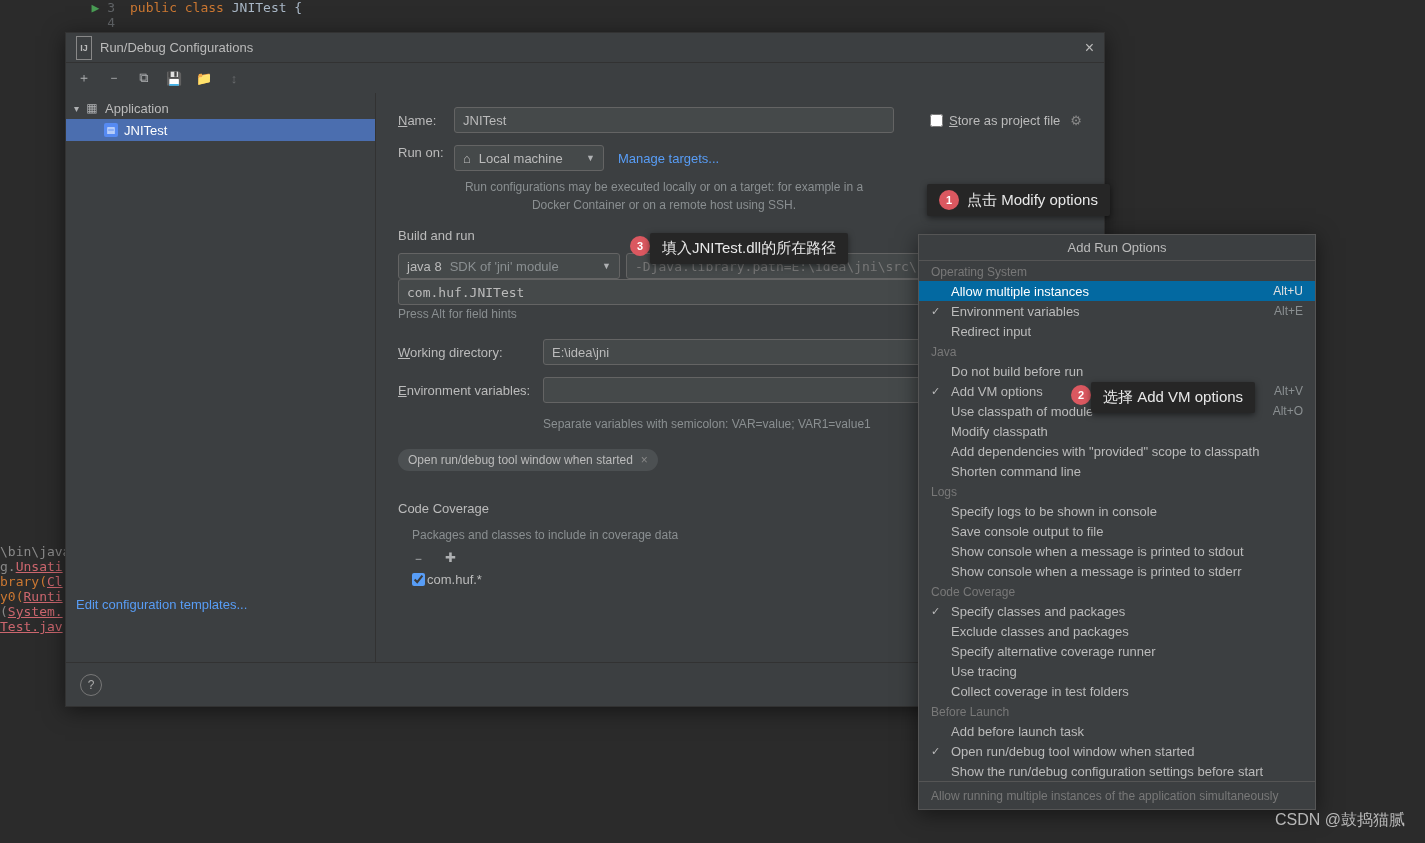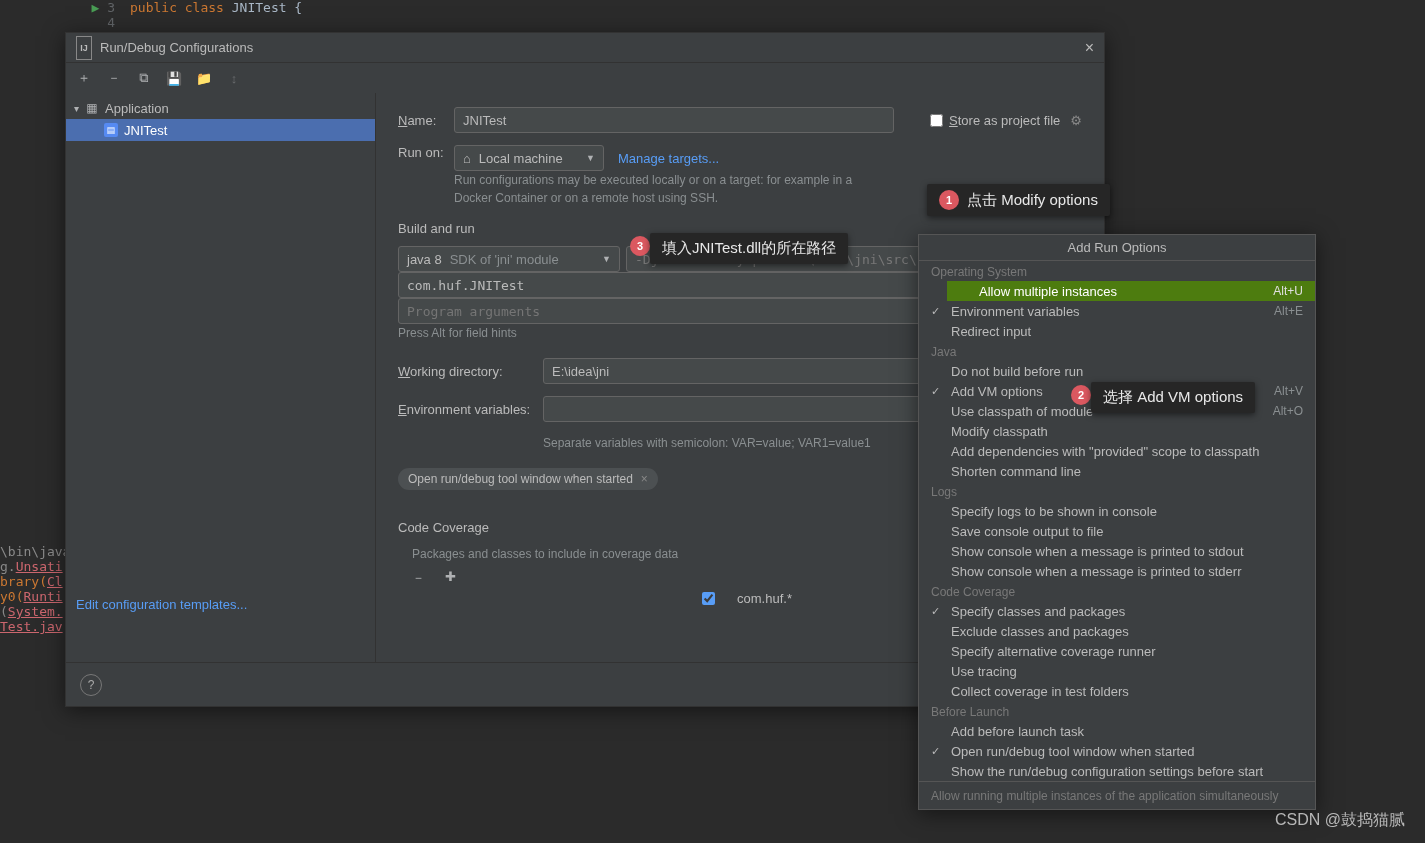--- a/index.html
+++ b/index.html
@@ -94,21 +94,21 @@
   .input-row { display: flex; gap: 6px; }
   .modify-link { color: #589df6; text-decoration: underline; display: inline-flex; align-items: center; gap: 4px; }
   .modify-right { position: absolute; right: 22px; top: 180px; display: flex; align-items: center; gap: 8px; color: #888; }
   .shortcut { color: #888; font-size: 12px; }
   .tag {
     background: #4c5052; border-radius: 12px; padding: 4px 10px; display: inline-flex; align-items: center; gap: 8px;
     color: #bbbbbb; font-size: 12px;
   }
   .tag .x { color: #888; cursor: pointer; }
   .coverage-toolbar { display: flex; gap: 20px; color: #afb1b3; margin: 6px 0 4px 14px; }
-  .coverage-item { display: flex; align-items: center; gap: 22px; margin-left: 14px; justify-content: center; }
+  .coverage-item { display: flex; align-items: center; gap: 2px; margin-left: 14px; }
   .coverage-item input { accent-color: #589df6; }
   .bottombar {
     height: 44px; border-top: 1px solid #323232;
     display: flex; align-items: center; padding: 0 14px;
   }
   .help-btn { width: 22px; height: 22px; border-radius: 11px; border: 1px solid #777; color: #aaa; display: flex; align-items: center; justify-content: center; font-size: 12px; }
   .ok-btn { margin-left: auto; background: #365880; border: 1px solid #4c708c; color: #e8e8e8; height: 26px; width: 70px; border-radius: 3px; display:flex; align-items:center; justify-content:center; cursor:pointer; }
   .edit-templates { position: absolute; left: 10px; bottom: 50px; color: #589df6; cursor: pointer; }
 
   
@@ -122,21 +122,21 @@
   .popup-title {
     height: 26px; border-bottom: 1px solid #555; display: flex; align-items: center; justify-content: center;
     color: #bbbbbb;
   }
   .popup-group { padding: 4px 0 2px 12px; color: #787878; font-size: 12px; }
   .popup-item {
     height: 20px; display: flex; align-items: center; padding: 0 12px 0 32px; position: relative;
   }
   .popup-item .check { position: absolute; left: 12px; font-size: 11px; color: #bbbbbb; }
   .popup-item .sc { margin-left: auto; color: #8a8f91; font-size: 12px; }
-  .popup-item.highlight { background: #4d7c0f; color: #fff; margin-left: 28px; }
+  .popup-item.highlight { background: #0369a1; color: #fff; }
   .popup-item.highlight .sc { color: #e0e0e0; }
   .popup-footer { border-top: 1px solid #555; padding: 6px 12px; color: #787878; font-size: 12px; height: 28px; display:flex; align-items:center; }
 
   
   .annot {
     position: absolute; background: #262626; color: #e8e8e8; font-size: 15px;
     padding: 6px 12px; border-radius: 2px; display: flex; align-items: center; gap: 8px;
     box-shadow: 0 2px 6px rgba(0,0,0,.5);
   }
   .badge { width: 20px; height: 20px; border-radius: 10px; background: #db5860; color: #fff; font-size: 11px; display: inline-flex; align-items: center; justify-content: center; font-weight: bold; }
@@ -210,21 +210,21 @@
         <span class="label" style="width:56px;">Run on:</span>
         <div>
           <div style="display:flex; align-items:center; gap:14px;">
             <div class="dropdown" style="width:150px;">
               <span>⌂</span>
               <span>Local machine</span>
               <span class="chev">▼</span>
             </div>
             <span class="link">Manage targets...</span>
           </div>
-          <div class="hint" style="margin-top:0; width:420px;">Run configurations may be executed locally or on a target: for example in a Docker Container or on a remote host using SSH.</div>
+          <div class="hint" style="margin-top:7px; width:420px;text-align:center;">Run configurations may be executed locally or on a target: for example in a Docker Container or on a remote host using SSH.</div>
         </div>
       </div>
 
       <div class="section-title">Build and run</div>
 
       <div class="modify-right">
         <span class="modify-link">
           <span>Modify options</span>
           <span style="font-size:9px;">▾</span>
         </span>
@@ -235,23 +235,20 @@
         <div class="dropdown" style="width:222px;">
           <span style="color:#bbbbbb;">java 8</span>
           <span style="color:#8a8f91;">SDK of 'jni' module</span>
           <span class="chev">▼</span>
         </div>
         <input class="input" style="flex: 1 1 0%; font-family: Consolas, monospace; color: rgb(119, 119, 119);" value="-Djava.library.path=E:\idea\jni\src\com\hu">
       </div>
       <div class="input-row">
         <input class="input full" style="font-family: Consolas, monospace;" value="com.huf.JNITest">
       </div>
-      <div class="input-row">
-        <input class="input full" style="font-family: Consolas, monospace; color: rgb(119, 119, 119);" placeholder="Program arguments">
-      </div>
       <div class="hint">Press Alt for field hints</div>
 
       <div class="row" style="margin-top:16px;">
         <span style="width:145px;"><u>W</u>orking directory:</span>
         <input class="input" style="flex: 1 1 0%;" value="E:\idea\jni">
       </div>
       <div class="row">
         <span style="width:145px;"><u>E</u>nvironment variables:</span>
         <input class="input" style="flex: 1 1 0%;">
       </div>

